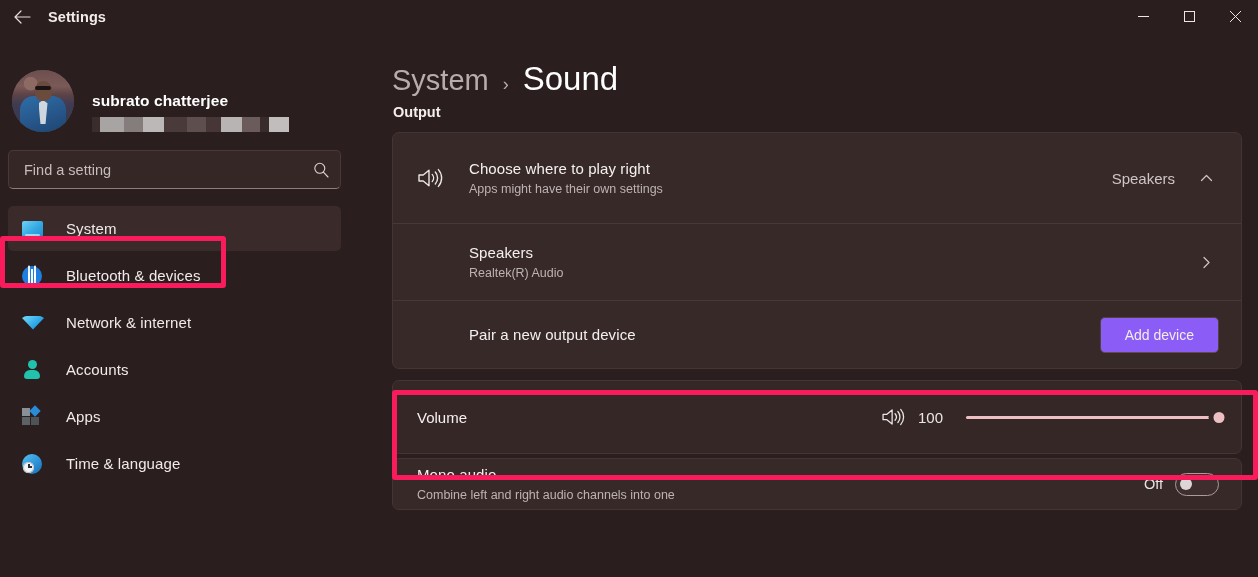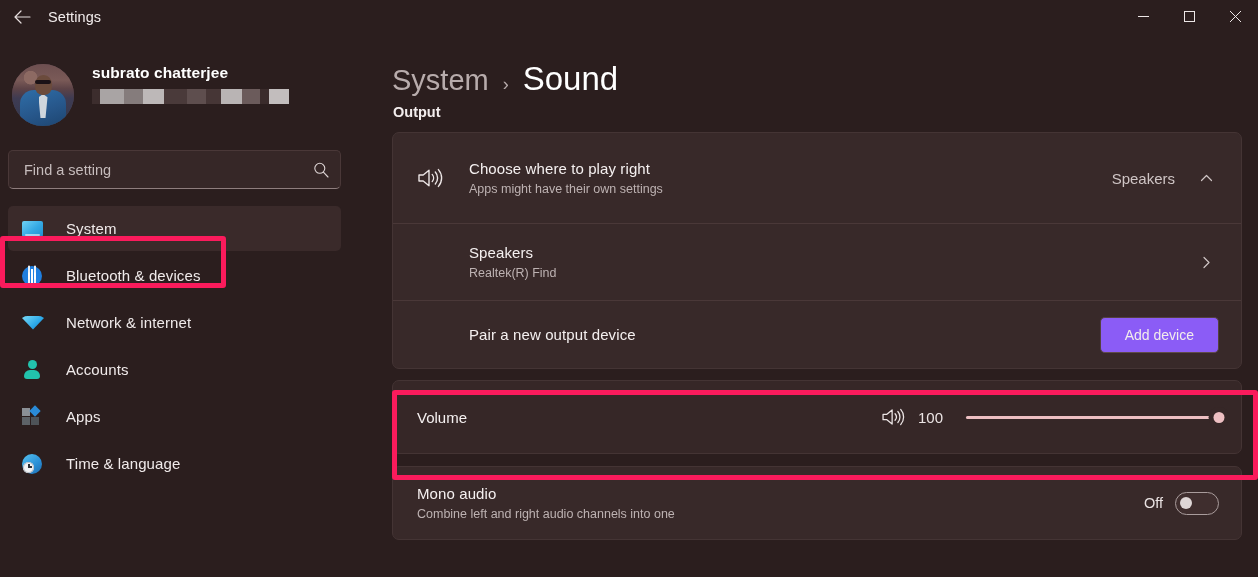--- a/index.html
+++ b/index.html
@@ -35,20 +35,21 @@
     display: flex; align-items: center; justify-content: center;
     color: #e6dede;
     cursor: pointer;
   }
   .back-btn svg { display: block; }
   .app-title {
     font-size: 14.5px;
     color: #f2ecec;
     margin-left: 4px;
     letter-spacing: .1px;
+    font-weight: bold;
   }
   .win-controls {
     position: absolute;
     right: 0; top: 0;
     display: flex;
     height: 34px;
   }
   .win-btn {
     width: 46px; height: 34px;
     display: flex; align-items: center; justify-content: center;
@@ -58,21 +59,21 @@
 
   
   .sidebar {
     position: absolute;
     top: 34px; left: 0;
     width: 376px;
     height: 543px;
   }
   .profile {
     display: flex;
-    align-items: flex-start;
+    align-items: flex-end;
     padding: 30px 0 0 12px;
     height: 98px;
   }
   .avatar {
     width: 62px; height: 62px;
     border-radius: 50%;
     overflow: hidden;
     flex: none;
     position: relative;
     background: #55414a;
@@ -463,22 +464,22 @@
   .slider .thumb::after {
     content: "";
     width: 11px; height: 11px;
     border-radius: 50%;
     background: #edbfc2;
   }
 
   
   .card-mono {
     width: 850px;
-    height: 74px;
-    margin-top: 12px;
+    height: 52px;
+    margin-top: 4px;
     background: #382929;
     border: 1px solid #443434;
     border-radius: 7px;
     display: flex;
     align-items: center;
     padding: 0 22px 0 24px;
   }
   .mono-main { flex: 1; }
   .toggle-label {
     font-size: 14.5px;
@@ -678,21 +679,21 @@
           <svg width="15" height="15" viewBox="0 0 15 15" fill="none">
             <path d="M2.5 9.5L7.5 4.5L12.5 9.5" stroke="currentColor" stroke-width="1.2" stroke-linecap="round" stroke-linejoin="round"></path>
           </svg>
         </div>
       </div>
 
       <div class="row r-speakers">
         <div class="row-ico"></div>
         <div class="row-main">
           <div class="row-title">Speakers</div>
-          <div class="row-sub">Realtek(R) Find</div>
+          <div class="row-sub">Realtek(R) Audio</div>
         </div>
         <div class="chev">
           <svg width="15" height="15" viewBox="0 0 15 15" fill="none">
             <path d="M5 2.5L10 7.5L5 12.5" stroke="currentColor" stroke-width="1.2" stroke-linecap="round" stroke-linejoin="round"></path>
           </svg>
         </div>
       </div>
 
       <div class="row r-pair">
         <div class="row-ico"></div>

